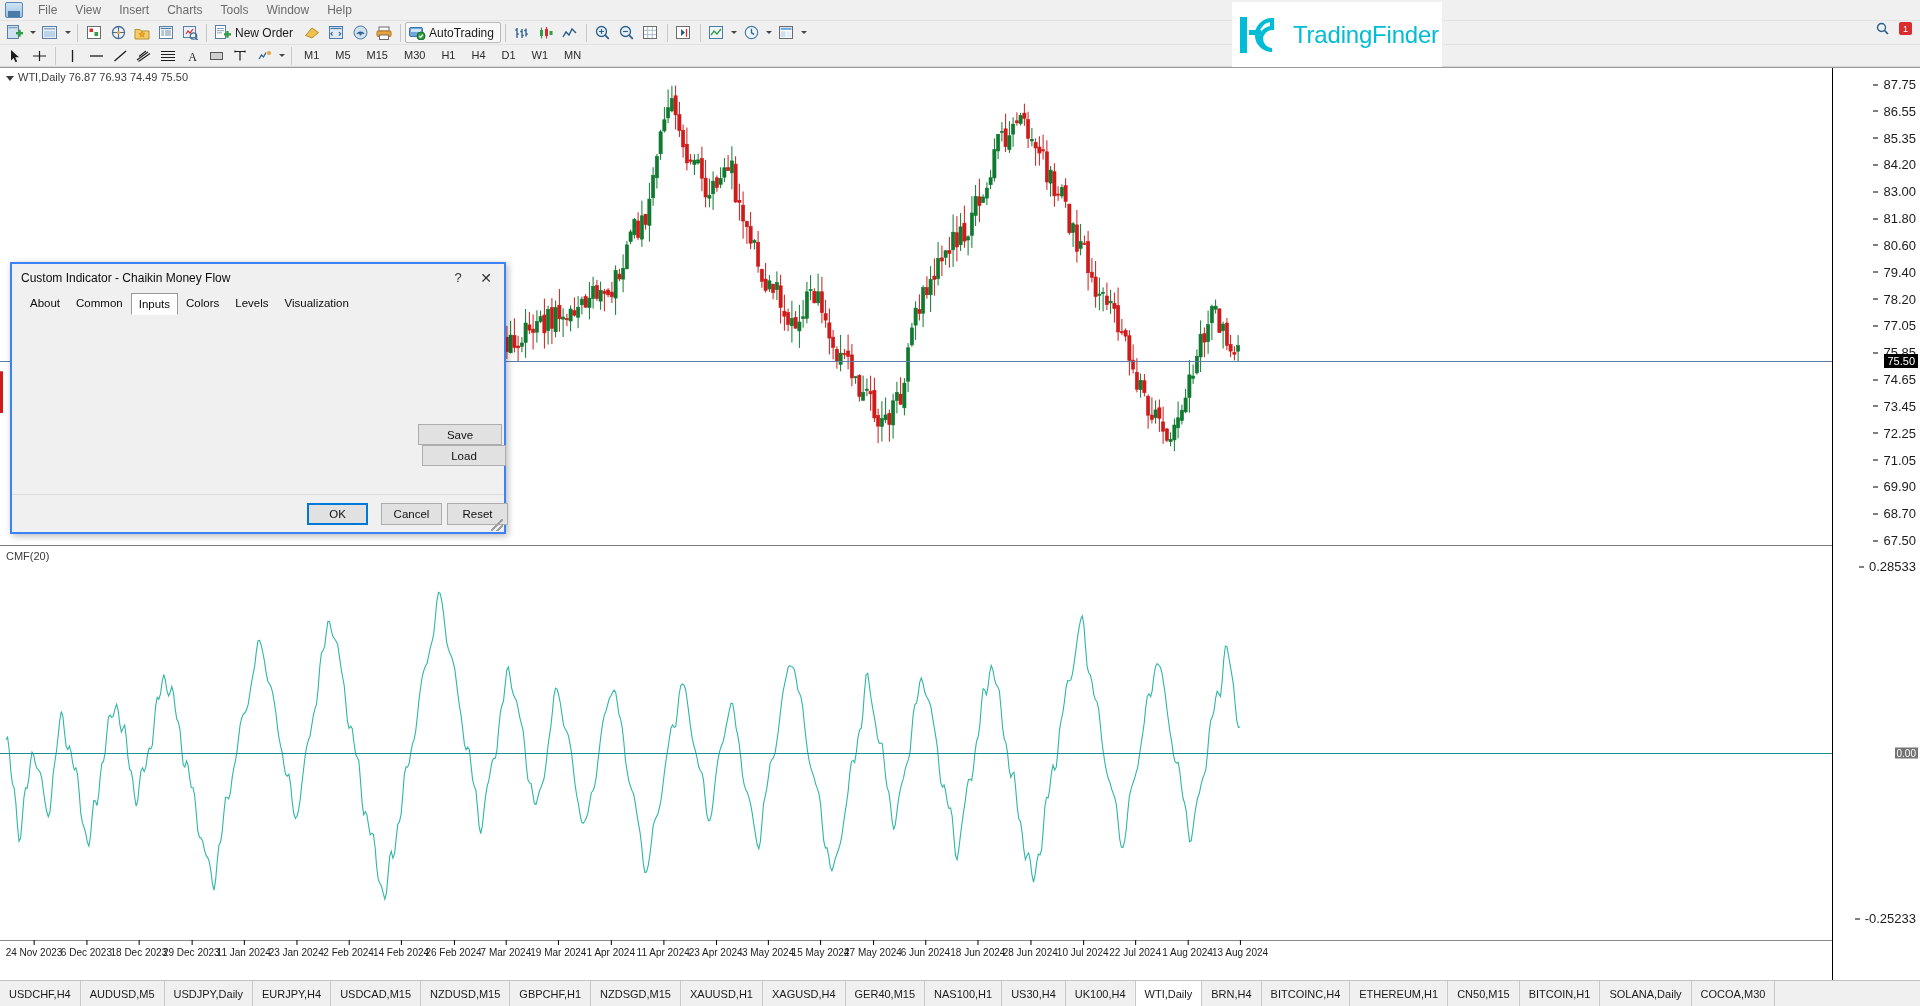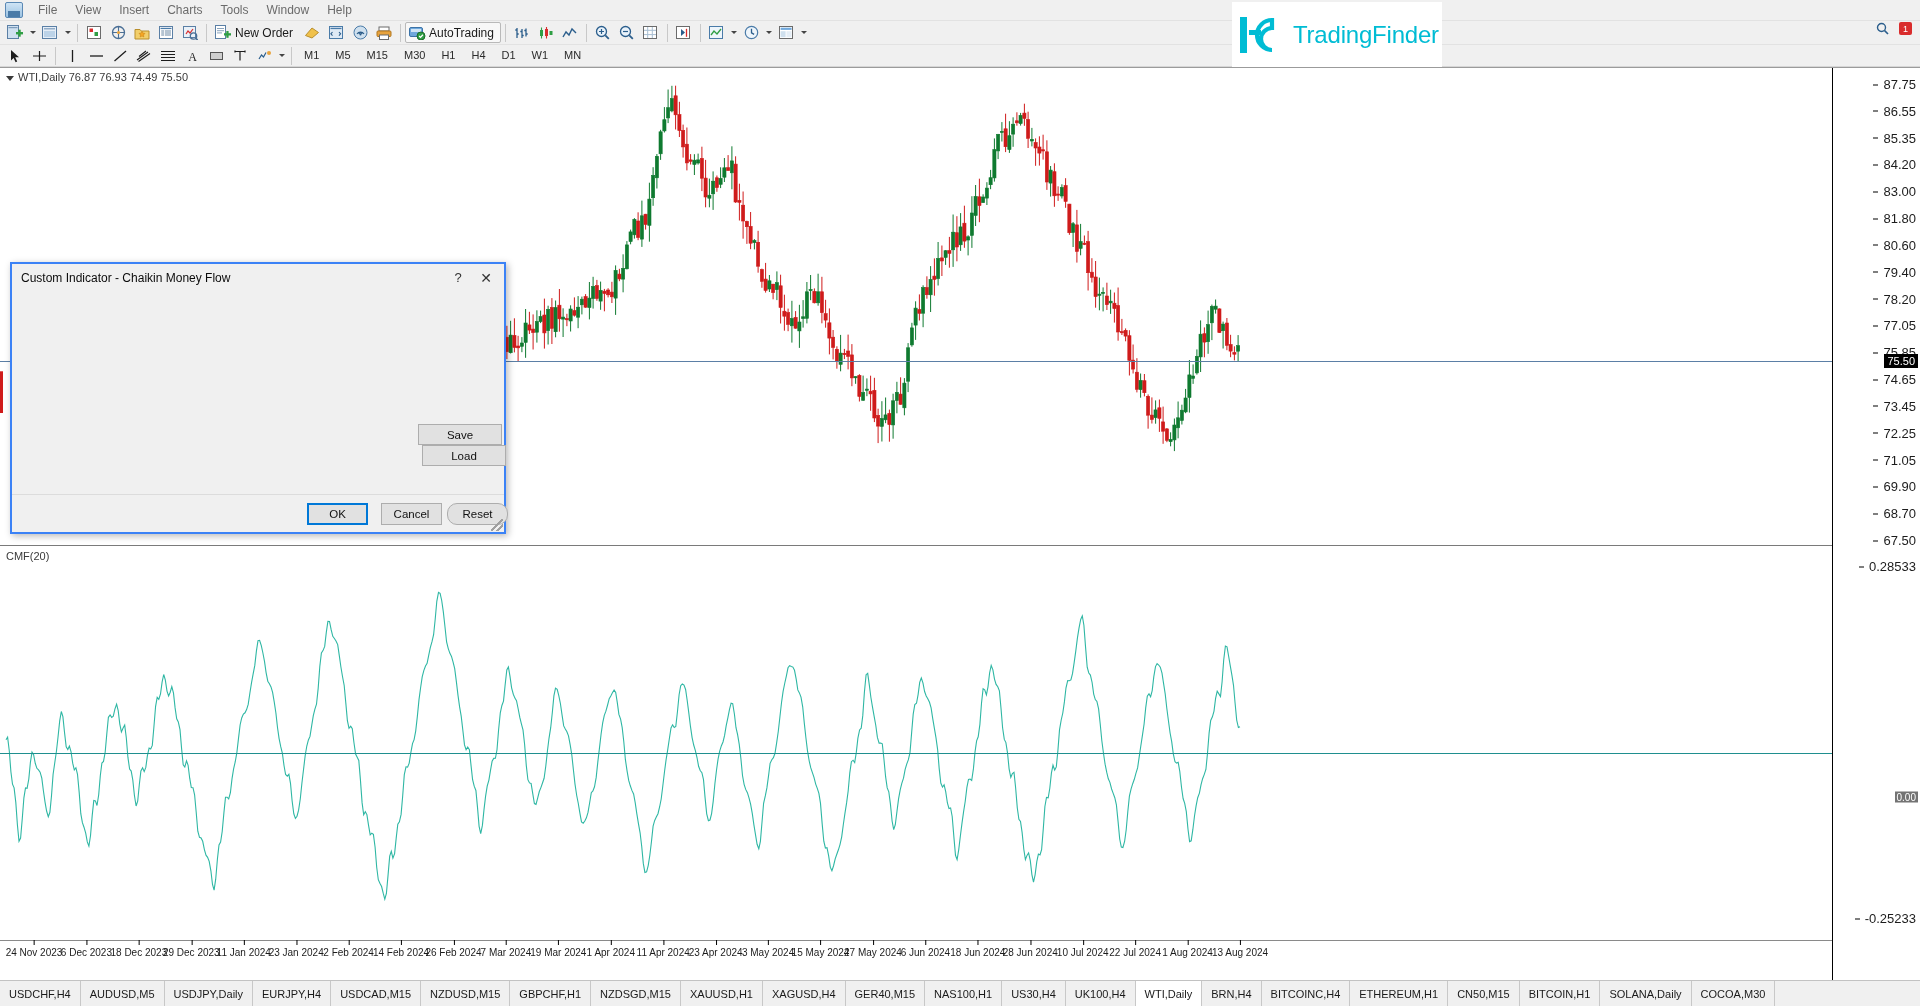--- a/index.html
+++ b/index.html
@@ -114,21 +114,21 @@
   .ytick::before {
     content:""; position: absolute; left: -10px; top: 50%; width: 5px;
     height: 1px; background: #000;
   }
   .ycur {
     position: absolute; right: 2px; background: #000; color: #fff;
     font-size: 11px; padding: 1px 3px; transform: translateY(-50%); white-space: nowrap;
   }
   .ycur2 {
     position: absolute; right: 2px; background: #737373; color: #fff;
-    font-size: 10px; padding: 0 2px; transform: translateY(-50%); white-space: nowrap; margin-top: 44px;
+    font-size: 10px; padding: 0 2px; transform: translateY(-50%); white-space: nowrap;
   }
   .hline {
     position:absolute; left:0; height:1px; background:#5b7fa6; z-index:3;
   }
   .hline-zero { position:absolute; left:0; height:1px; background:#1f8f8f; z-index:3; }
 
   
   .xaxis {
     position: absolute; top: 940px; left: 0; width: 1920px; height: 25px;
     background: #fff; border-top: 1px solid #8a8a8a;
@@ -1058,27 +1058,35 @@
       <div class="symtab">COCOA,M30</div>
     </div>
 
   <div class="dialog">
     <div class="dlg-title">
       <div class="dlg-title-text">Custom Indicator - Chaikin Money Flow</div>
       <div class="dlg-help">?</div>
       <div class="dlg-close">✕</div>
     </div>
 
+    <div class="dlg-tabs">
+      <div class="dlg-tab">About</div>
+      <div class="dlg-tab">Common</div>
+      <div class="dlg-tab active">Inputs</div>
+      <div class="dlg-tab">Colors</div>
+      <div class="dlg-tab">Levels</div>
+      <div class="dlg-tab">Visualization</div>
+    </div>
 
     <div class="dlg-body">
       <div class="side-btn" style="left:400px; top:84px;margin-top:48px;">Load</div>
       <div class="side-btn" style="left:396px; top:111px;">Save</div>
     </div>
 
     <div class="dlg-footer">
       <div class="foot-btn default" style="left:295px;">OK</div>
       <div class="foot-btn" style="left:369px;">Cancel</div>
-      <div class="foot-btn" style="left:435px;border-radius:10px;">Reset</div>
+      <div class="foot-btn" style="left:435px;">Reset</div>
     </div>
     <div class="dlg-grip"></div>
   </div>
 
 </div>
 
 </body></html>

